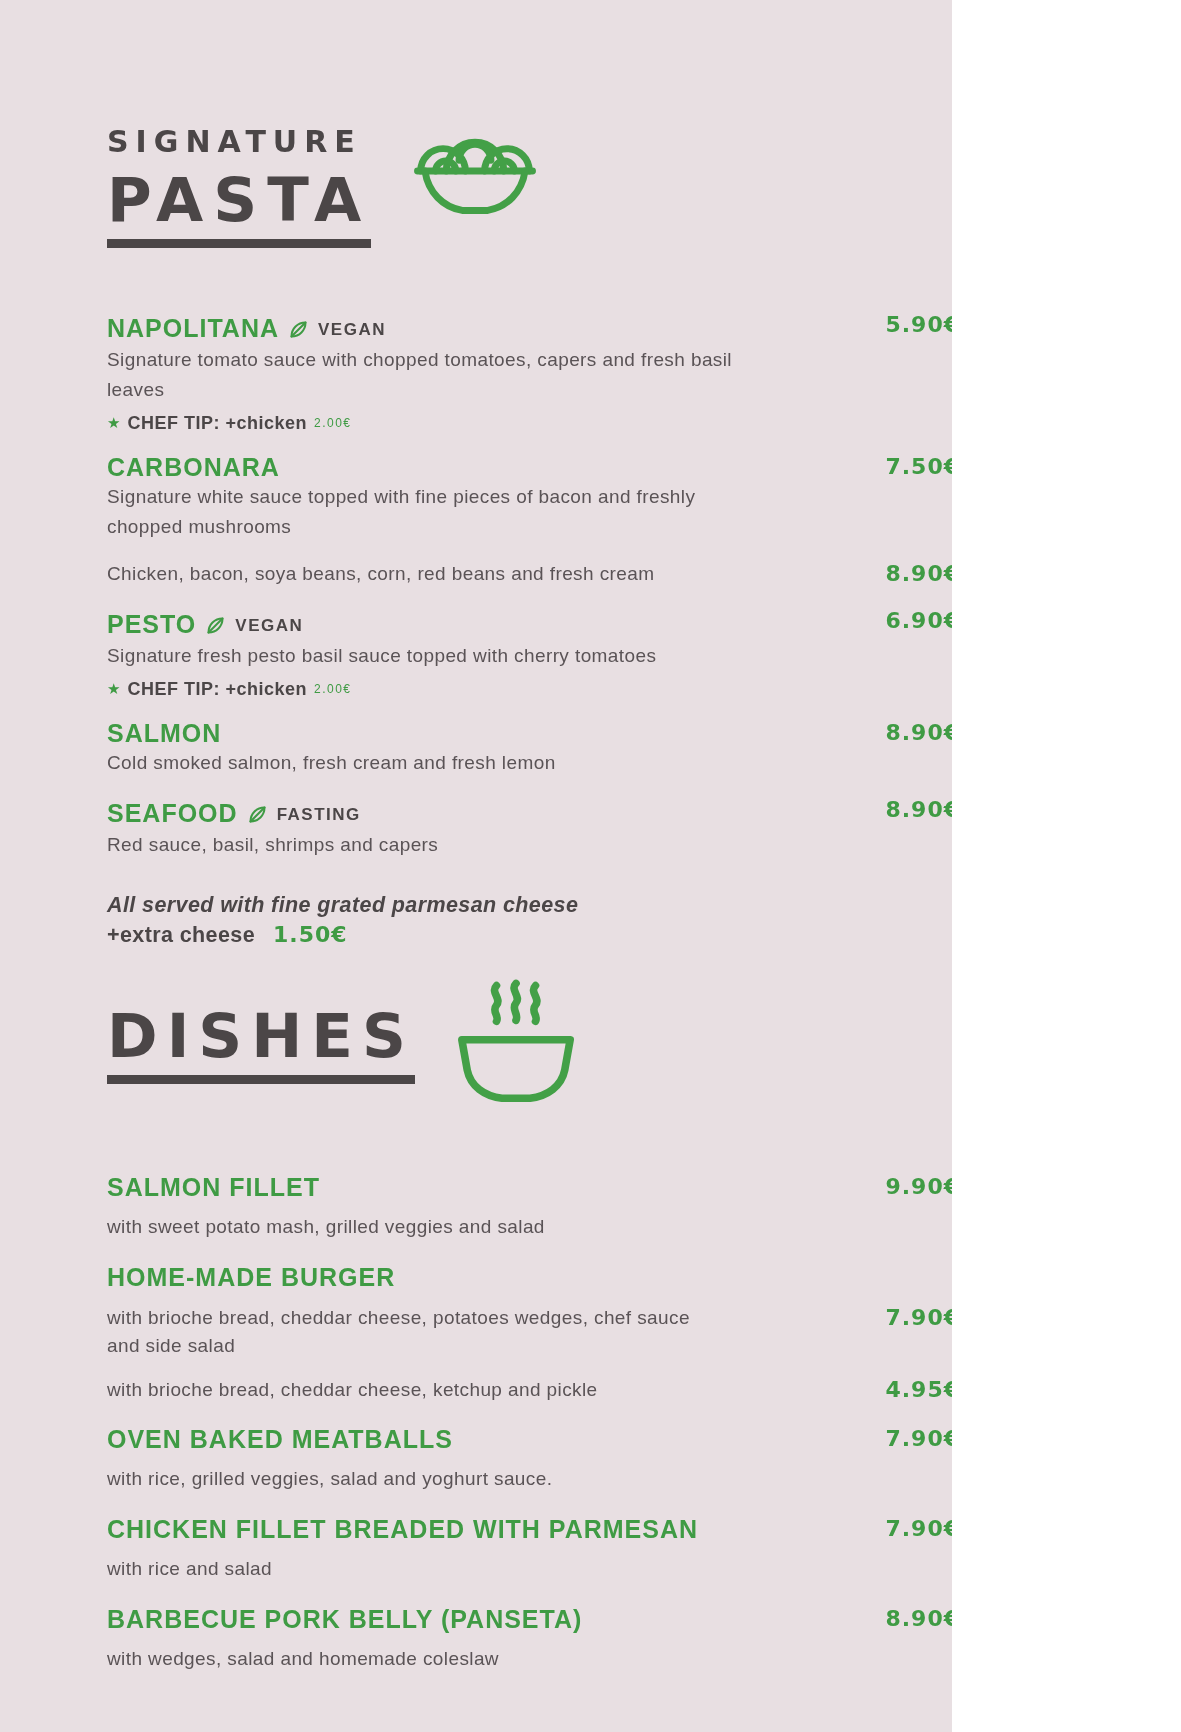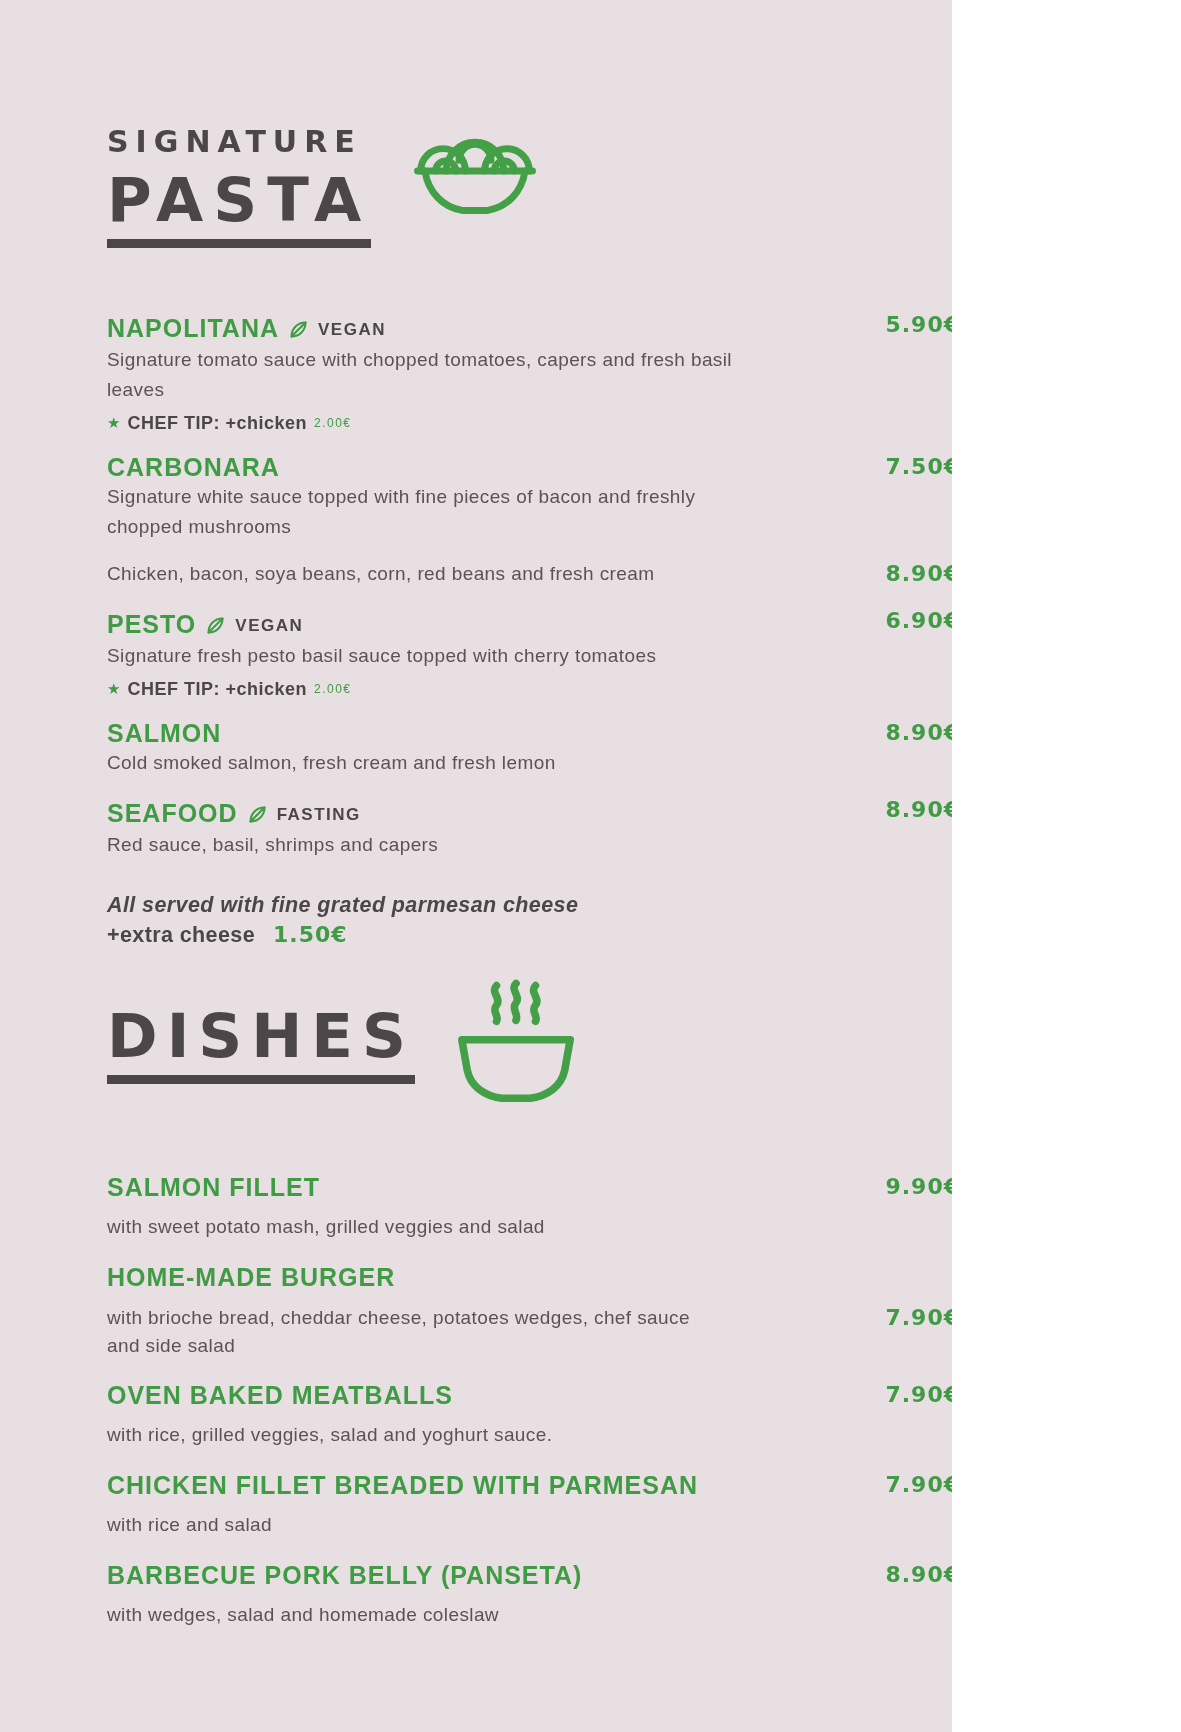--- a/index.html
+++ b/index.html
@@ -251,20 +251,24 @@
       <div class="item burger">
         <div class="item-main">
           <div class="item-name-row">
             <span class="item-name">HOME-MADE BURGER</span>
           </div>
           <div class="variant-row variant-1">
             <div class="item-desc">with brioche bread, cheddar cheese, potatoes wedges, chef sauce
 and side salad</div>
             <div class="item-price">7.90€</div>
           </div>
+          <div class="variant-row variant-2">
+            <div class="item-desc">with brioche bread, cheddar cheese, ketchup and pickle</div>
+            <div class="item-price">4.95€</div>
+          </div>
         </div>
       </div>
 
       <div class="item">
         <div class="item-main">
           <div class="item-name-row">
             <span class="item-name">OVEN BAKED MEATBALLS</span>
           </div>
           <div class="item-desc">with rice, grilled veggies, salad and yoghurt sauce.</div>
         </div>

